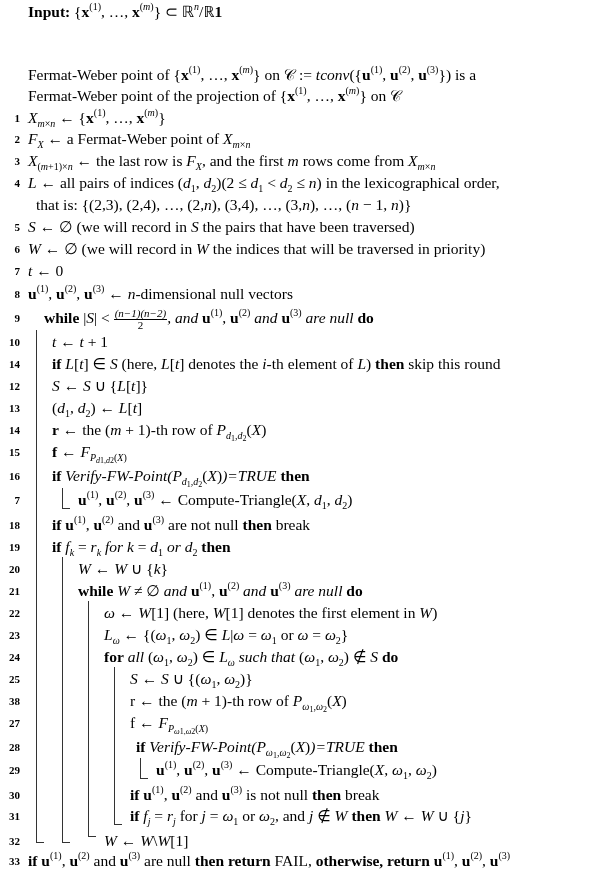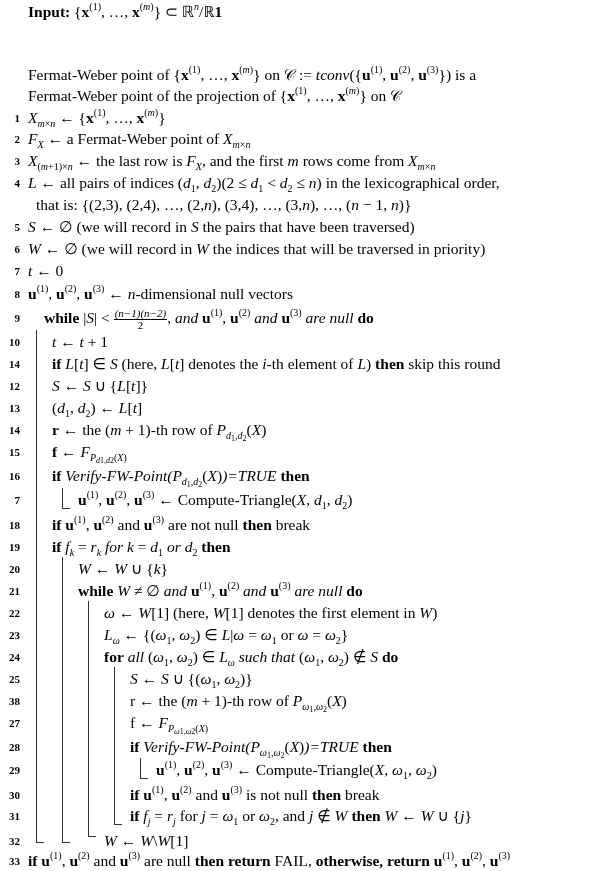--- a/index.html
+++ b/index.html
@@ -146,21 +146,21 @@
   <div class="ln" style="top:691px;">
     <span class="num">38</span>
     <span class="txt" style="left:130px;">r ← the (<i>m</i> + 1)-th row of <i>P</i><sub><i>ω</i><sub>1</sub>,<i>ω</i><sub>2</sub></sub>(<i>X</i>)</span>
   </div>
   <div class="ln" style="top:713px;">
     <span class="num">27</span>
     <span class="txt" style="left:130px;">f ← <i>F</i><sub><i>P</i><sub><i>ω</i>1,<i>ω</i>2</sub>(<i>X</i>)</sub></span>
   </div>
   <div class="ln" style="top:737px;">
     <span class="num">28</span>
-    <span class="txt" style="left:130px;"><b>if</b> <i>Verify-FW-Point(</i><i>P</i><sub><i>ω</i><sub>1</sub>,<i>ω</i><sub>2</sub></sub>(<i>X</i>)<i>)=TRUE</i> <b>then</b></span>
+    <span class="txt" style="left:136px;"><b>if</b> <i>Verify-FW-Point(</i><i>P</i><sub><i>ω</i><sub>1</sub>,<i>ω</i><sub>2</sub></sub>(<i>X</i>)<i>)=TRUE</i> <b>then</b></span>
   </div>
   <div class="ln" style="top:760px;">
     <span class="num">29</span>
     <span class="txt" style="left:156px;"><b>u</b><sup>(1)</sup>, <b>u</b><sup>(2)</sup>, <b>u</b><sup>(3)</sup> ← Compute-Triangle(<i>X</i>, <i>ω</i><sub>1</sub>, <i>ω</i><sub>2</sub>)</span>
   </div>
   <div class="ln" style="top:785px;">
     <span class="num">30</span>
     <span class="txt" style="left:130px;"><b>if</b> <b>u</b><sup>(1)</sup>, <b>u</b><sup>(2)</sup> and <b>u</b><sup>(3)</sup> is not null <b>then</b> break</span>
   </div>
   <div class="ln" style="top:806px;">

